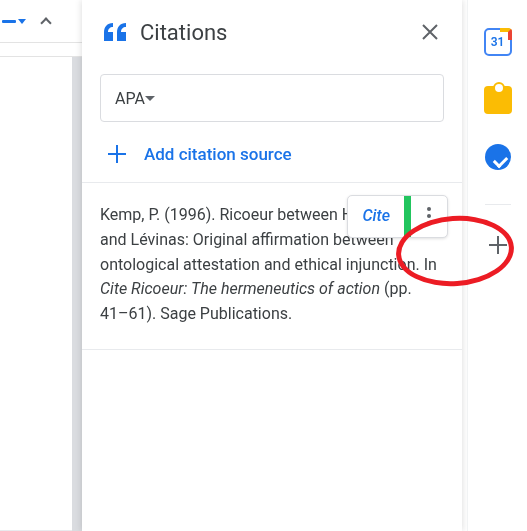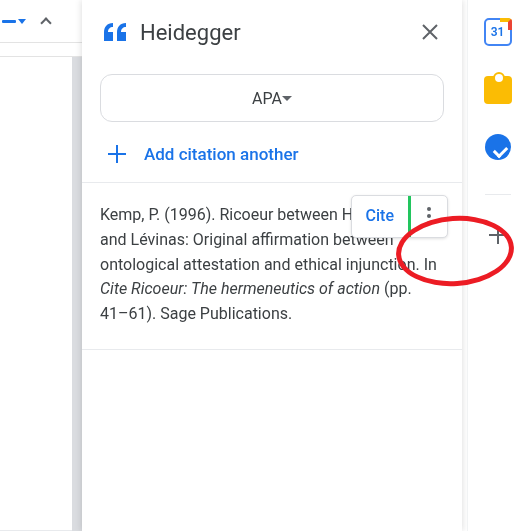--- a/index.html
+++ b/index.html
@@ -88,28 +88,28 @@
     display:flex; align-items:center; justify-content:center;
     cursor: pointer;
     color: #5f6368;
   }
   .controls-block {
     padding: 10px 18px 18px 18px;
     border-bottom: 1px solid #e8eaed;
   }
   .style-select {
     border: 1px solid #dadce0;
-    border-radius: 12px;
+    border-radius: 4px;
     height: 48px;
     display: flex;
     align-items: center;
     padding: 0 14px;
     font-size: 16px;
     color: #3c4043;
-    justify-content: center;
+    justify-content: flex-start;
     cursor: pointer;
   }
   .select-caret {
     width: 0; height: 0;
     border-left: 5px solid transparent;
     border-right: 5px solid transparent;
     border-top: 5px solid #5f6368;
   }
   .add-source {
     display: flex;
@@ -153,21 +153,22 @@
     border-radius: 5px;
     box-shadow: 0 1px 3px rgba(0,0,0,0.12);
     overflow: hidden;
   }
   .cite-btn {
     padding: 8px 14px;
     color: #1a73e8;
     font-size: 16px;
     font-weight: 500;
     cursor: pointer;
-    border-right: 3px solid #22c55e;
+    border-right: 7px solid #22c55e;
+    font-style: italic;
   }
   .more-btn {
     width: 36px; height: 36px;
     display:flex; align-items:center; justify-content:center;
     cursor:pointer;
   }
   .dots {
     display:flex; flex-direction:column; gap:3px;
   }
   .dots span {
@@ -185,21 +186,21 @@
   }
   .right-rail {
     position: absolute;
     right: 0; top: 0;
     width: 60px; height: 531px;
     background: #fff;
     border-left: 1px solid #f1f3f4;
     display: flex;
     flex-direction: column;
     align-items: center;
-    padding-top: 18px;
+    padding-top: 28px;
     gap: 30px;
   }
   .rail-icon {
     width: 28px; height: 28px;
     border-radius: 4px;
     display:flex; align-items:center; justify-content:center;
     cursor:pointer;
     font-size: 12px;
     font-weight: 600;
     color: #fff;
@@ -244,36 +245,36 @@
   <div class="doc-scroll"></div>
 </div>
 
 <div class="panel">
   <div class="panel-header">
     <span class="quote-icon">
       <svg width="22" height="18" viewBox="0 0 22 18">
           <path fill="#1a73e8" d="M0 18V9c0-5 3-9 9-9v4C6 4 4 6 4 9h5v9H0zm13 0V9c0-5 3-9 9-9v4c-3 0-5 2-5 5h5v9h-9z"></path>
         </svg>
     </span>
-    <div class="panel-title">Heidegger</div>
+    <div class="panel-title">Citations</div>
     <div class="close-btn">
       <svg width="16" height="16" viewBox="0 0 16 16">
           <path stroke="#5f6368" stroke-width="2" fill="none" d="M1 1l14 14M15 1L1 15"></path>
         </svg>
     </div>
   </div>
 
   <div class="controls-block">
     <div class="style-select">
       <span>APA</span>
       <div class="select-caret"></div>
     </div>
     <div class="add-source">
       <span class="plus-icon"></span>
-      <span>Add citation another</span>
+      <span>Add citation source</span>
     </div>
   </div>
 
   <div class="citation-list">
     <div class="citation-item">
       <div class="hover-actions">
         <div class="cite-btn">Cite</div>
         <div class="more-btn">
           <div class="dots">
               <span></span>

